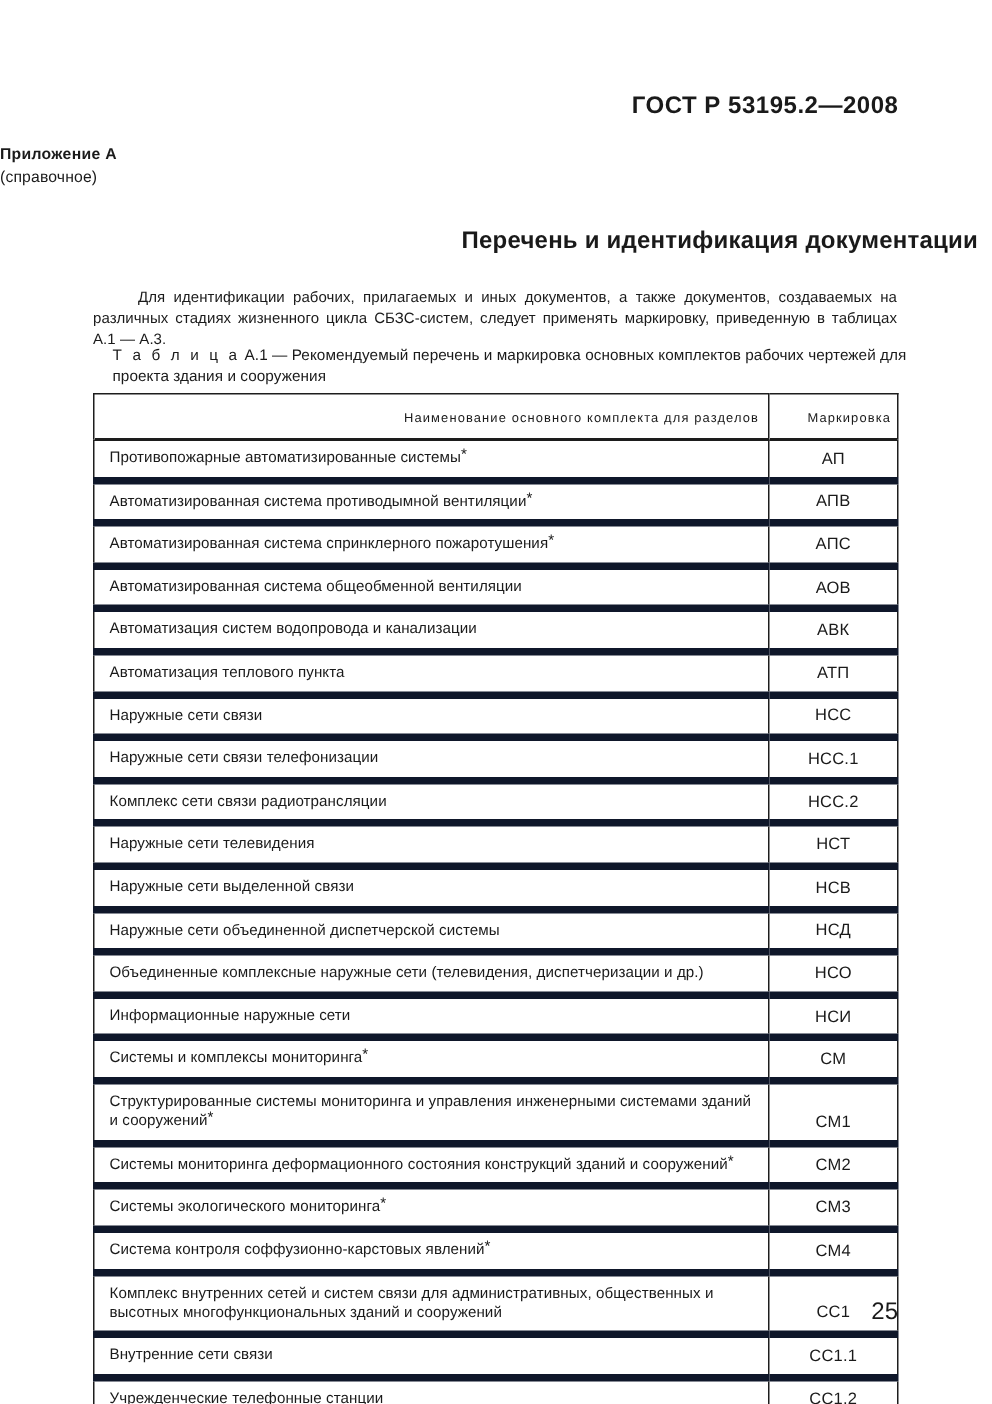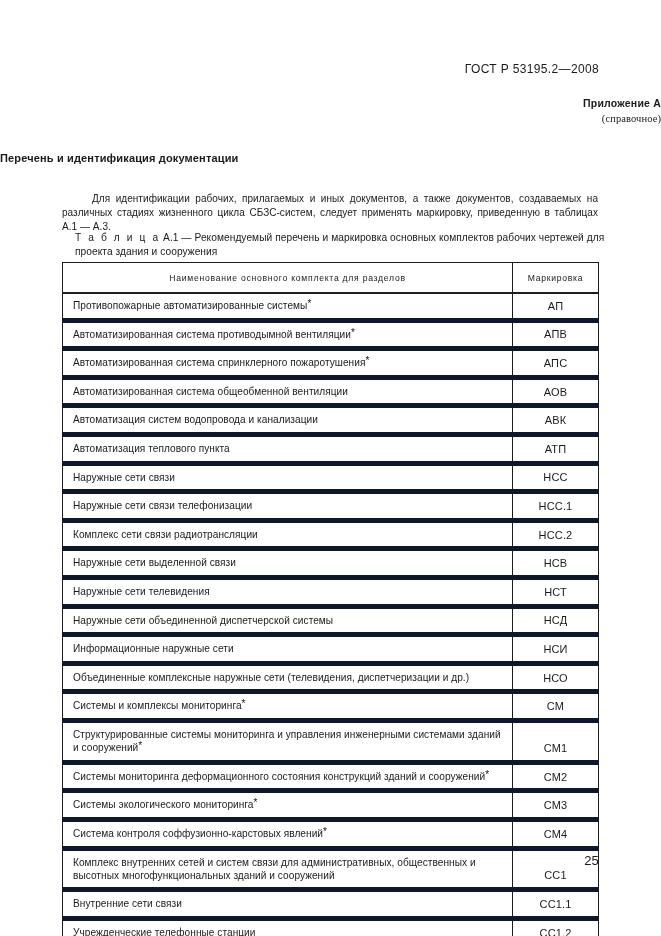--- a/index.html
+++ b/index.html
@@ -21,55 +21,54 @@
     width: 661px;
     height: 936px;
     overflow: hidden;
   }
 
   
   .doc-header {
     position: absolute;
     top: 62px;
     right: 62px;
-    font-size: 12px;
-    font-weight: normal;
+    font-size: 16px;
+    font-weight: bold;
     letter-spacing: 0.35px;
     white-space: nowrap;
   }
 
   
   .annex-block {
     position: absolute;
     top: 96px;
     left: 0;
     width: 661px;
-    text-align: right;
+    text-align: left;
     line-height: 15px;
   }
   .annex-title {
     font-size: 10.5px;
     font-weight: bold;
     letter-spacing: 0.2px;
   }
   .annex-sub {
     font-size: 10.5px;
     font-weight: normal;
     letter-spacing: 0.1px;
-    font-family: Liberation Serif, serif;
   }
 
   
   .section-title {
     position: absolute;
     top: 152px;
     left: 0;
     width: 652px;
-    text-align: left;
-    font-size: 11px;
+    text-align: right;
+    font-size: 16px;
     font-weight: bold;
     letter-spacing: 0.15px;
   }
 
   
   .intro {
     position: absolute;
     top: 182px;
     left: 62px;
     width: 536px;
@@ -122,21 +121,21 @@
   }
   table.spec td.name,
   table.spec th.name {
     border-right: 1px solid #1d1d1d;
   }
 
   thead th {
     font-size: 8.6px;
     font-weight: normal;
     letter-spacing: 0.75px;
-    text-align: center;
+    text-align: right;
     height: 30px;
     border-bottom: 1px solid #1d1d1d !important;
     box-shadow: inset 0 -2px 0 -1px #1d1d1d;
   }
   thead th.name { padding: 0 6px; }
   thead th.mark { padding: 0 4px; }
 
   tbody td.name {
     font-size: 10.1px;
     letter-spacing: 0.05px;
@@ -159,23 +158,23 @@
     font-size: 10.1px;
     vertical-align: baseline;
     line-height: 0;
     position: relative;
     top: -2px;
   }
 
   
   .folio {
     position: absolute;
-    bottom: 68px;
+    bottom: 52px;
     right: 62px;
-    font-size: 13px;
+    font-size: 16px;
     letter-spacing: 0.2px;
   }
 </style>
 </head>
 <body>
 
 <div class="page">
 
   <div class="doc-header">ГОСТ Р 53195.2—2008</div>
 
@@ -235,38 +234,38 @@
           </tr>
           <tr>
             <td class="name"><span>Наружные сети связи телефонизации</span></td>
             <td class="mark">НСС.1</td>
           </tr>
           <tr>
             <td class="name"><span>Комплекс сети связи радиотрансляции</span></td>
             <td class="mark">НСС.2</td>
           </tr>
           <tr>
+            <td class="name"><span>Наружные сети телевидения</span></td>
+            <td class="mark">НСТ</td>
+          </tr>
+          <tr>
             <td class="name"><span>Наружные сети выделенной связи</span></td>
             <td class="mark">НСВ</td>
           </tr>
           <tr>
-            <td class="name"><span>Наружные сети телевидения</span></td>
-            <td class="mark">НСТ</td>
-          </tr>
-          <tr>
             <td class="name"><span>Наружные сети объединенной диспетчерской системы</span></td>
             <td class="mark">НСД</td>
           </tr>
           <tr>
+            <td class="name"><span>Объединенные комплексные наружные сети (телевидения, диспетчеризации и др.)</span></td>
+            <td class="mark">НСО</td>
+          </tr>
+          <tr>
             <td class="name"><span>Информационные наружные сети</span></td>
             <td class="mark">НСИ</td>
-          </tr>
-          <tr>
-            <td class="name"><span>Объединенные комплексные наружные сети (телевидения, диспетчеризации и др.)</span></td>
-            <td class="mark">НСО</td>
           </tr>
           <tr>
             <td class="name"><span>Системы и комплексы мониторинга</span><sup class="ast">*</sup></td>
             <td class="mark">СМ</td>
           </tr>
           <tr class="two-line">
             <td class="name"><span>Структурированные системы мониторинга и управления инженерными системами зданий и сооружений</span><sup class="ast">*</sup></td>
             <td class="mark">СМ1</td>
           </tr>
           <tr>

